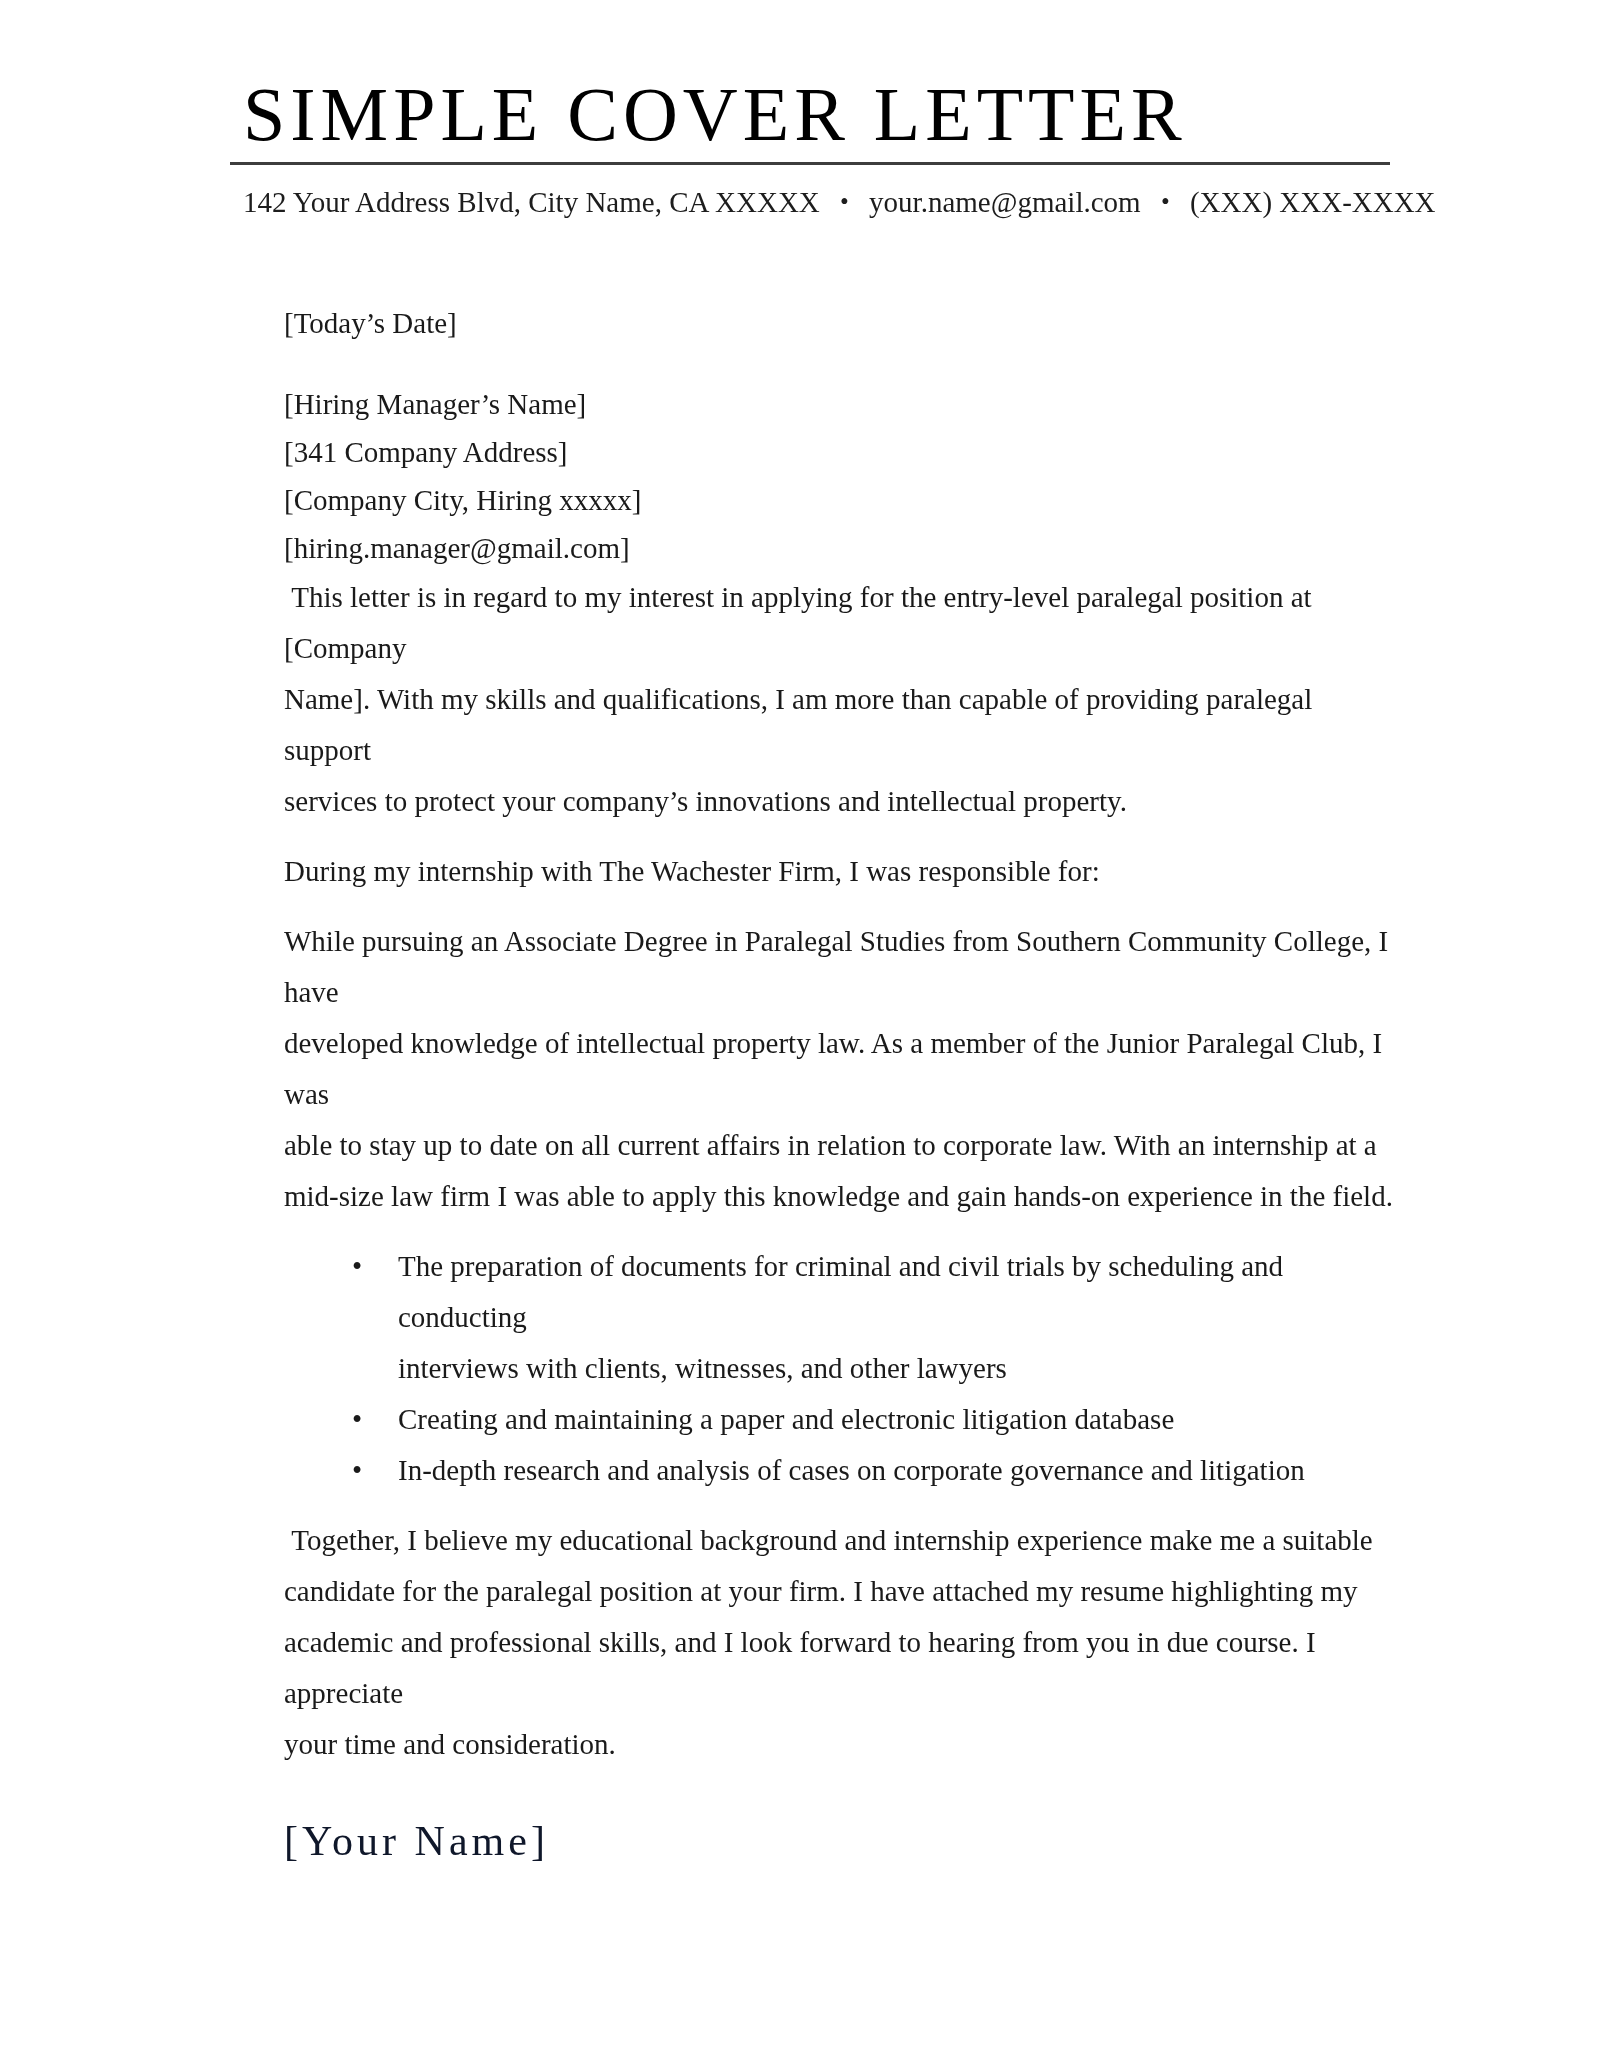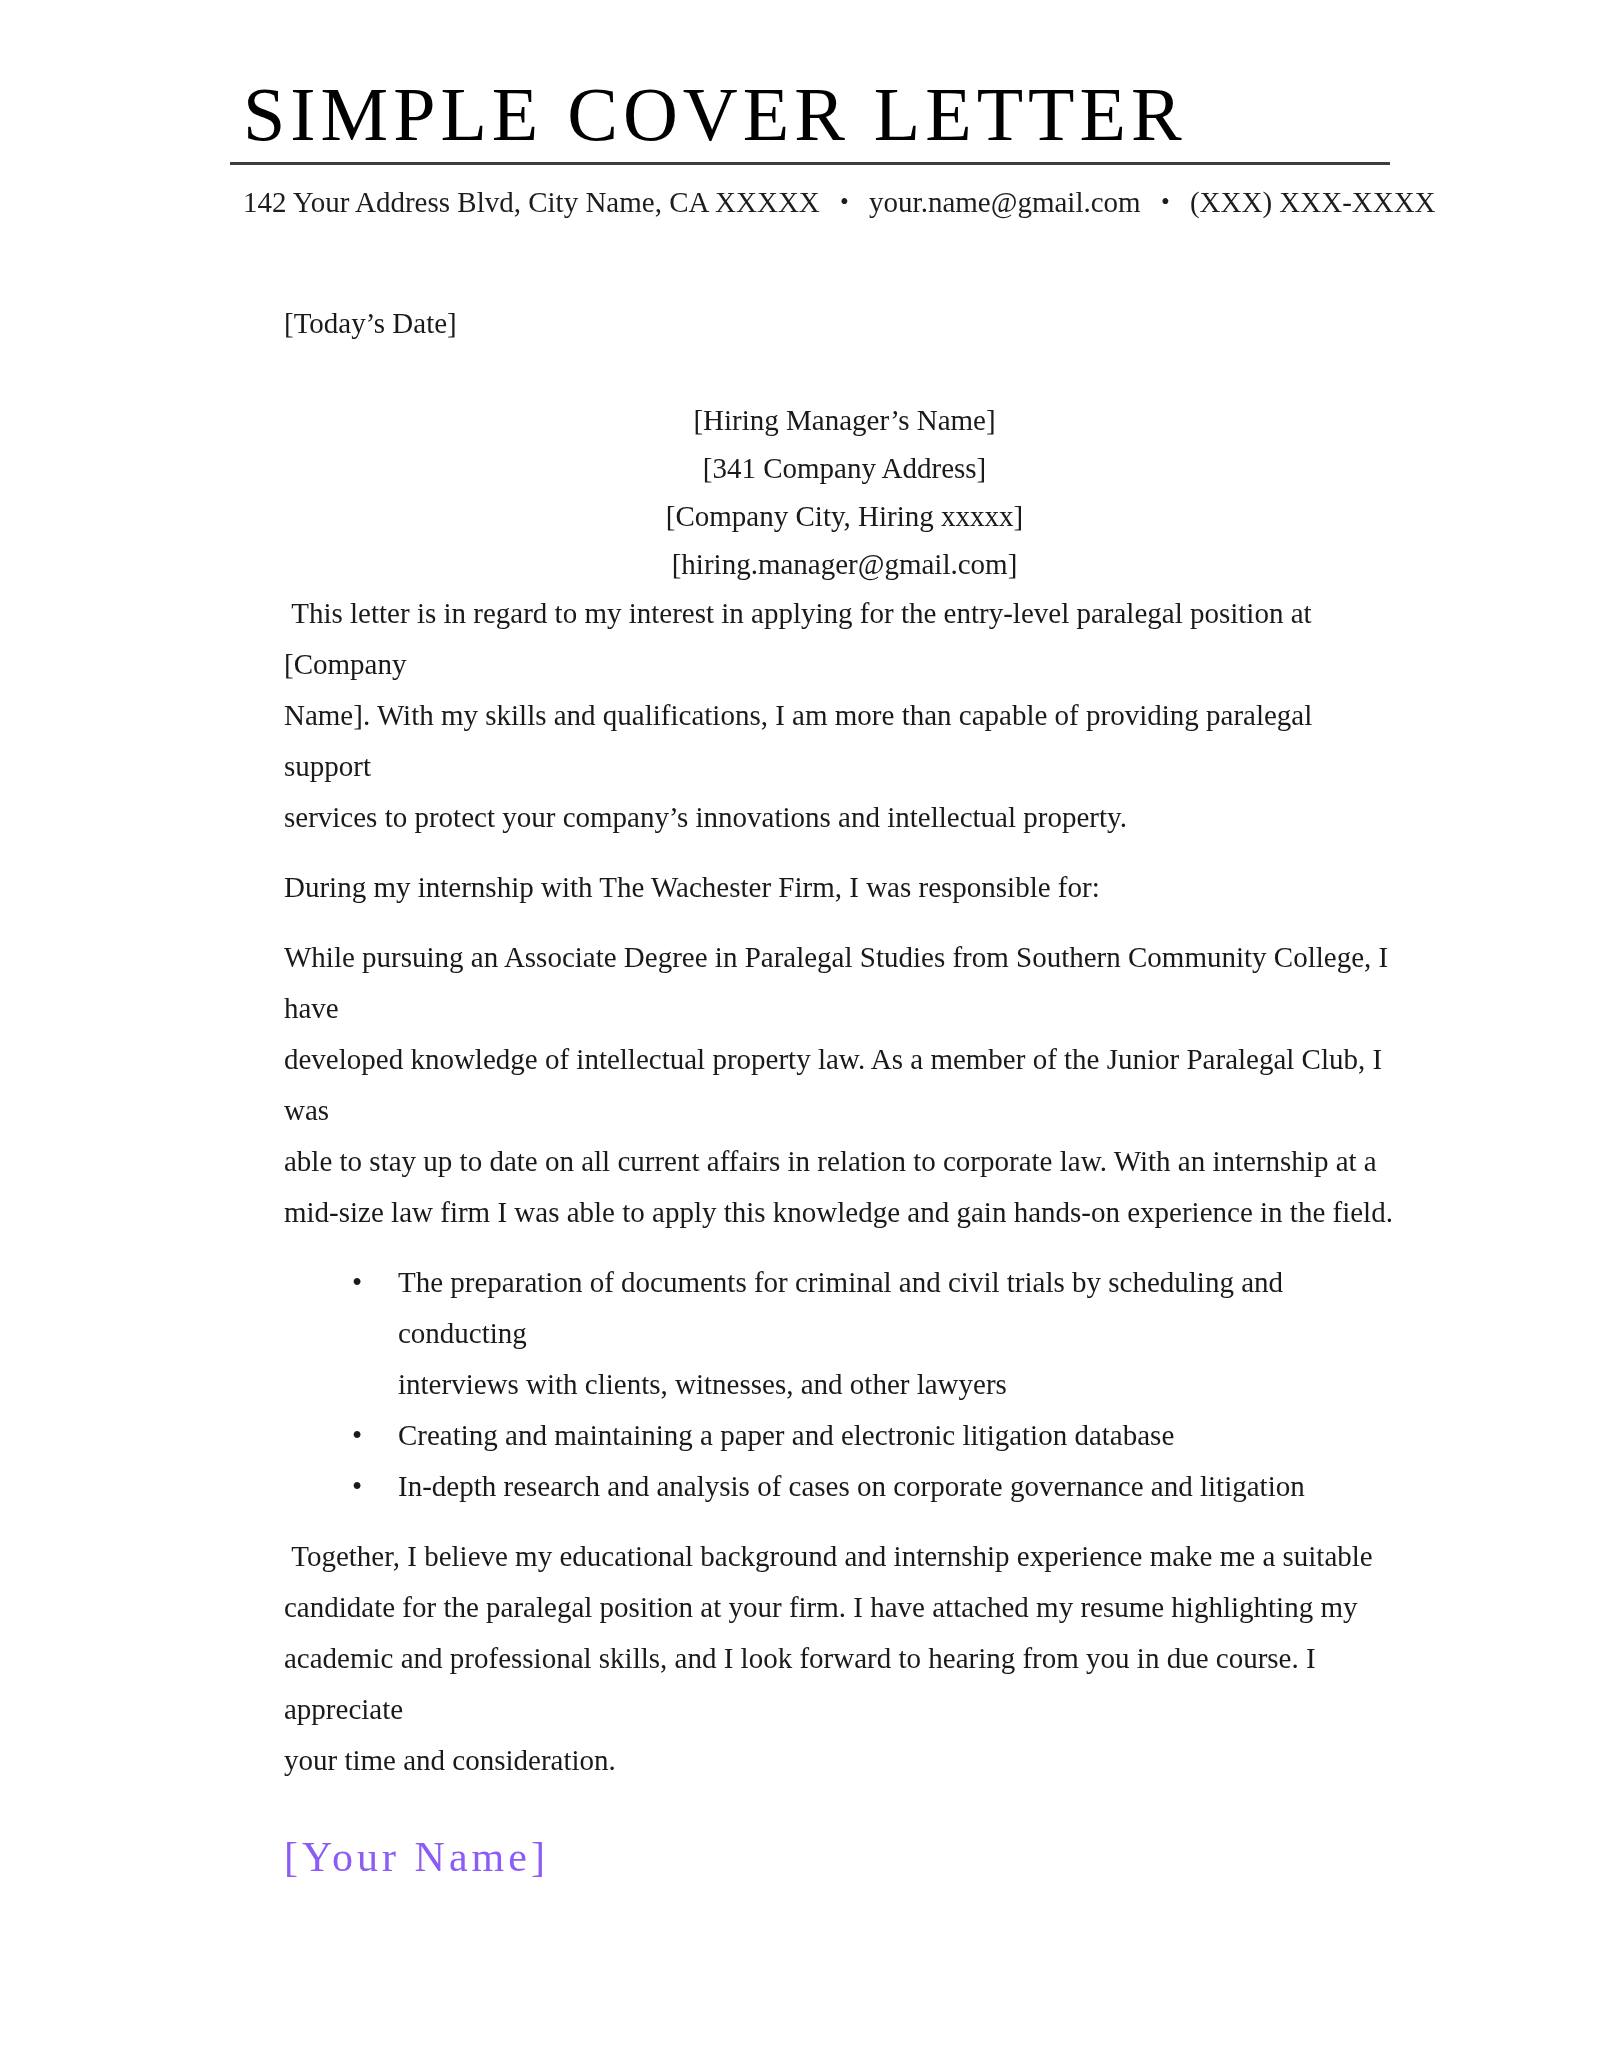--- a/index.html
+++ b/index.html
@@ -12,32 +12,32 @@
   .letterhead { padding-top:76px; }
   .doc-title {
     margin:0 0 0 88px; font-size:76px; line-height:76px; font-weight:400;
     letter-spacing:5px; color:#000000; white-space:nowrap;
   }
   .header-rule { height:3px; background:#3d3d3d; margin:10px 55px 0 75px; border:0; }
   .contact-line { margin:20px 0 0 88px; font-size:29px; line-height:33px; color:#1d1d1d; white-space:nowrap; }
   .contact-sep { display:inline-block; margin:0 13px; font-size:25px; vertical-align:2px; }
   .letter { margin:0 40px 0 129px; font-size:29px; }
   .date-line { margin:80px 0 0; line-height:48px; }
-  .recipient-block { margin-top:49px;text-align:center; }
+  .recipient-block { margin-top:33px; }
   .recipient-line { margin:0; line-height:48px; }
   .salutation { margin:90px 0 27px; line-height:51px; }
   .para { margin:0 0 19px; line-height:51px; white-space:pre-wrap; }
   .bullet-list { list-style:none; margin:0 0 19px; padding:0; }
   .bullet-item { display:flex; align-items:flex-start; line-height:51px; }
   .bullet-marker { flex:none; width:46px; padding-left:68px; }
   .li-text { white-space:pre-wrap; }
   .closing { margin:0; line-height:51px; }
   .signature {
     margin:46px 0 0; font-size:42px; line-height:50px;
-    letter-spacing:4px; color:#8b5cf6; white-space:nowrap;
+    letter-spacing:4px; color:#0f172a; white-space:nowrap;
   }
 </style>
 </head>
 <body>
 
 <div class="page">
 
   <header class="letterhead">
     <h1 class="doc-title">SIMPLE COVER LETTER</h1>
     <div class="header-rule"></div>

